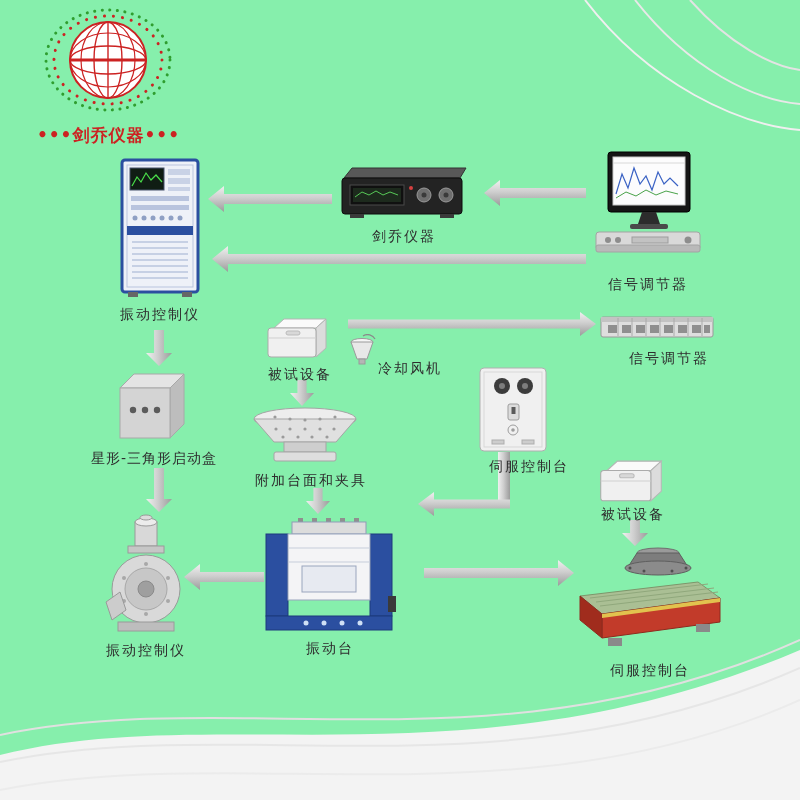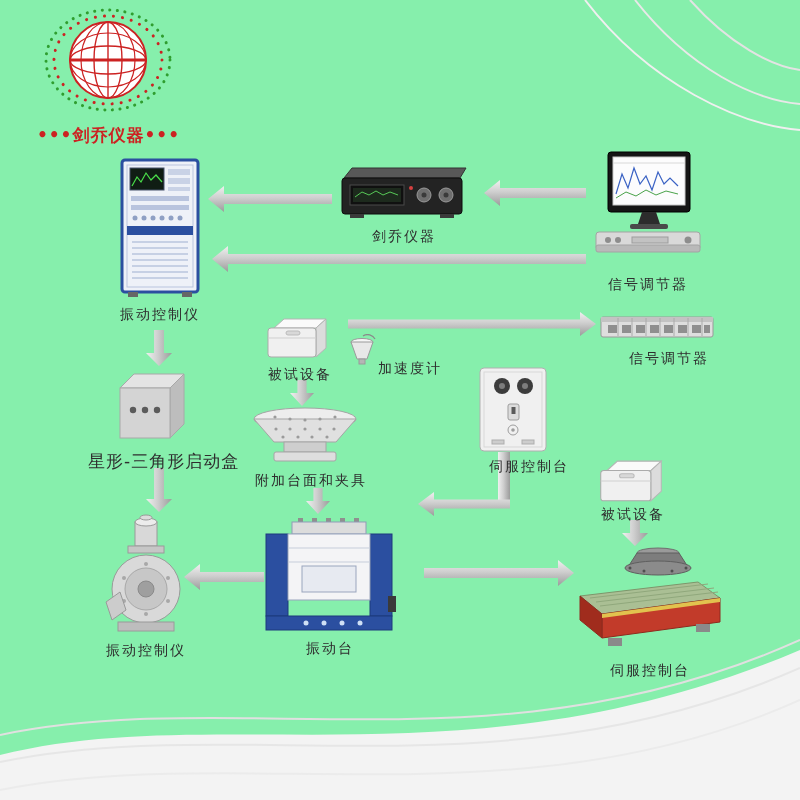--- a/index.html
+++ b/index.html
@@ -6,21 +6,21 @@
   #stage{
     position:relative;width:800px;height:800px;background:#86efac;overflow:hidden;
     font-family:"DejaVu Sans","Liberation Sans",sans-serif;
   }
   .bg{position:absolute;left:0;top:0;z-index:0;}
   .node{position:absolute;z-index:2;}
   .lbl{
     position:absolute;z-index:3;font-size:14px;color:#2e2e2e;letter-spacing:2px;
     text-align:center;white-space:nowrap;
   }
-  .lbl.small{letter-spacing:1px;font-size:17px;}
+  .lbl.small{letter-spacing:1px;font-size:14px;}
   .arr-l,.arr-r,.arr-d,.bar-v{position:absolute;z-index:1;}
   .arr-l{
     background:linear-gradient(to bottom,#f0f0f0 0%,#cfcfcf 45%,#9b9b9b 100%);
     clip-path:polygon(0 50%,16px 0,16px 31%,100% 31%,100% 69%,16px 69%,16px 100%);
   }
   .arr-r{
     background:linear-gradient(to bottom,#f0f0f0 0%,#cfcfcf 45%,#9b9b9b 100%);
     clip-path:polygon(100% 50%,calc(100% - 16px) 0,calc(100% - 16px) 31%,0 31%,0 69%,calc(100% - 16px) 69%,calc(100% - 16px) 100%);
   }
   .arr-d{
@@ -187,21 +187,21 @@
   <div class="lbl" style="left:250px;top:366px;width:100px;">被试设备</div>
 
   <div class="node" style="left:348px;top:334px;">
     <svg width="30" height="32" viewBox="0 0 30 32">
       <path d="M15,2 C19,-1 25,1 27,5" fill="none" stroke="#8a8a8a" stroke-width="1.2"></path>
       <ellipse cx="14" cy="8" rx="11" ry="3.5" fill="#f5f5f5" stroke="#9a9a9a"></ellipse>
       <polygon points="3,8 25,8 19,25 9,25" fill="#e8e8e8" stroke="#9a9a9a"></polygon>
       <rect x="11" y="25" width="6" height="5" fill="#b5b5b5" stroke="#9a9a9a"></rect>
     </svg>
   </div>
-  <div class="lbl" style="left:378px;top:360px;width:70px;text-align:left;">加速度计</div>
+  <div class="lbl" style="left:378px;top:360px;width:70px;text-align:left;">冷却风机</div>
 
   <div class="node" style="left:116px;top:370px;">
     <svg width="72" height="72" viewBox="0 0 72 72">
       <polygon points="4,18 54,18 68,4 18,4" fill="#e4e4e4" stroke="#a8a8a8"></polygon>
       <polygon points="54,18 68,4 68,54 54,68" fill="#bdbdbd" stroke="#a8a8a8"></polygon>
       <rect x="4" y="18" width="50" height="50" fill="#d4d4d4" stroke="#a8a8a8"></rect>
       <circle cx="17" cy="40" r="3.2" fill="#5b5b5b"></circle>
       <circle cx="29" cy="40" r="3.2" fill="#5b5b5b"></circle>
       <circle cx="41" cy="40" r="3.2" fill="#5b5b5b"></circle>
     </svg>

